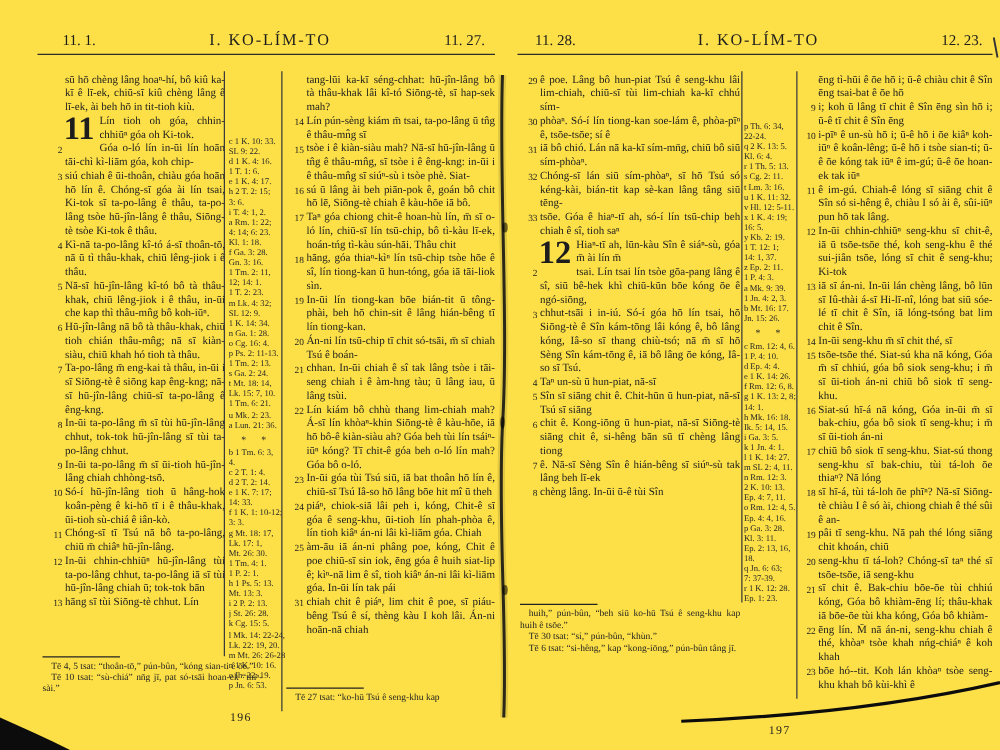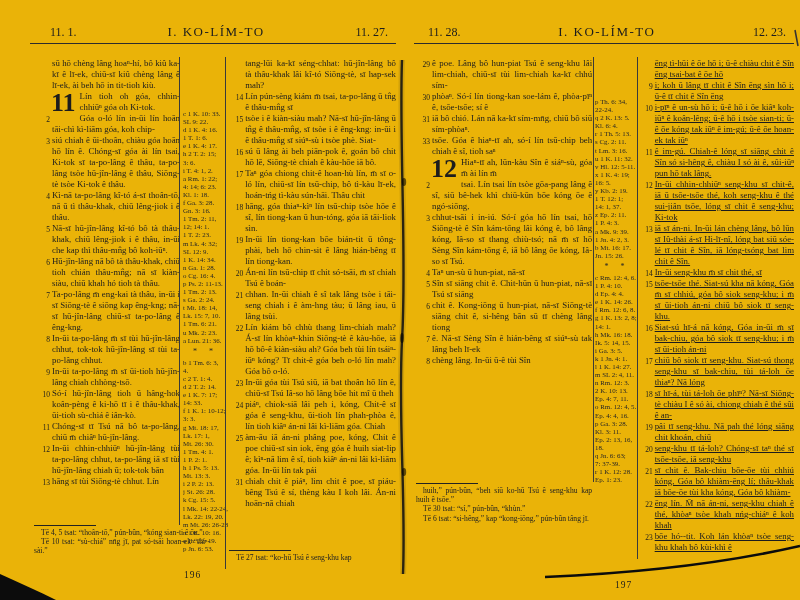--- a/index.html
+++ b/index.html
@@ -1,35 +1,35 @@
 <!DOCTYPE html>
 <html><head>
 <meta charset="utf-8">
 <style>
   html,body{margin:0;padding:0;}
-  .scan{position:relative;width:800px;height:600px;background:#eab308;overflow:hidden;
+  .scan{position:relative;width:800px;height:600px;background:#fde047;overflow:hidden;
         font-family:"Liberation Serif","DejaVu Serif",serif;color:#1d1d1d;}
   .page{position:absolute;top:24px;}
   .page.left{left:30px;width:366px;}
   .page.right{left:414px;width:380px;}
   .pg-header{display:flex;justify-content:space-between;align-items:baseline;font-size:12px;}
   .page.left  .pg-header{padding:0 8px 0 20px;}
   .page.right .pg-header{padding:0 8px 0 14px;}
   .hdr-title{letter-spacing:1.5px;font-variant:small-caps;font-size:13px;}
   .hrule{border-top:1.2px solid #2c2c2c;margin-top:3px;}
   .body{display:flex;margin-top:14px;}
   .page.left  .body{padding-left:4px;}
   .page.right .body{padding-left:2px;}
   .coltext{font-size:8.8px;line-height:11px;text-align:justify;overflow:hidden;}
   .page.left  .c1{width:146px;} .page.left  .c1 .coltext{padding-left:18px;height:463px;}
   .page.left  .refs{width:46px;padding:52px 1px 0 3px;}
   .page.left  .c2{width:170px;} .page.left  .c2 .coltext{padding-left:16px;height:488px;}
   .page.right .c1{width:178px;} .page.right .c1 .coltext{padding-left:16px;height:421px;}
   .page.right .refs{width:44px;padding:40px 1px 0 3px;}
-  .page.right .c2{width:156px;} .page.right .c2 .coltext{padding-left:15px;height:496px;text-decoration:underline;}
+  .page.right .c2{width:156px;} .page.right .c2 .coltext{padding-left:15px;height:496px;}
   .refs{overflow:hidden;}
   .refline{font-size:6.9px;line-height:8.1px;white-space:nowrap;overflow:hidden;color:#262626;}
   .refline.stars{text-align:center;letter-spacing:5px;padding:3px 0;font-size:8px;white-space:normal;}
   .verse{position:relative;}
   .vnum{position:absolute;left:-15px;width:13px;text-align:right;font-size:7.5px;top:1px;}
   .dropcap{float:left;font-size:26px;line-height:22px;font-weight:700;margin:1px 4px 0 -1px;}
   .fnrule{width:62px;border-top:1px solid #222;margin:4px 0 2px 0;}
   .footnote{font-size:7.6px;line-height:9.2px;text-indent:7px;text-align:justify;color:#222;}
   .page.left .c1 .fnblock{width:176px;}  
   .vr{position:absolute;width:1px;background:#3a3a3a;}
@@ -168,20 +168,21 @@
       <span class="hdr-title">I. KO-LÍM-TO</span>
       <span>12. 23.</span>
     </div>
     <div class="hrule"></div>
     <div class="body">
       <div class="c1">
         <div class="coltext">
             <div class="verse"><span class="vnum">29</span>ê poe. Lâng bô hun-piat Tsú ê seng-khu lâi lim-chiah, chiū-sī tùi lim-chiah ka-kī chhú sím-</div>
             <div class="verse"><span class="vnum">30</span>phòaⁿ. Só-í lín tiong-kan soe-lám ê, phòa-pīⁿ ê, tsōe-tsōe; sí ê</div>
             <div class="verse"><span class="vnum">31</span>iā bô chió. Lán nā ka-kī sím-mn̄g, chiū bô siū sím-phòaⁿ.</div>
+            <div class="verse"><span class="vnum">32</span>Chóng-sī lán siū sím-phòaⁿ, sī hō Tsú só kéng-kài, bián-tit kap sè-kan lâng tâng siū tēng-</div>
             <div class="verse"><span class="vnum">33</span>tsōe. Góa ê hiaⁿ-tī ah, só-í lín tsū-chip beh chiah ê sî, tioh saⁿ</div>
             <div class="verse"><span class="dropcap">12</span>Hiaⁿ-tī ah, lūn-kàu Sîn ê siáⁿ-sù, góa m̄ ài lín m̄</div>
             <div class="verse"><span class="vnum">2</span>tsai. Lín tsai lín tsòe gōa-pang lâng ê sî, siū bê-hek khì chiū-kūn bōe kóng ōe ê ngó-siōng,</div>
             <div class="verse"><span class="vnum">3</span>chhut-tsāi i in-iú. Só-í góa hō lín tsai, hō Siōng-tè ê Sîn kám-tōng lâi kóng ê, bô lâng kóng, Iâ-so sī thang chiù-tsó; nā m̄ sī hō Sèng Sîn kám-tōng ê, iā bô lâng ōe kóng, Iâ-so sī Tsú.</div>
             <div class="verse"><span class="vnum">4</span>Taⁿ un-sù ū hun-piat, nā-sī</div>
             <div class="verse"><span class="vnum">5</span>Sîn sī siāng chit ê. Chit-hūn ū hun-piat, nā-sī Tsú sī siāng</div>
             <div class="verse"><span class="vnum">6</span>chit ê. Kong-iōng ū hun-piat, nā-sī Siōng-tè siāng chit ê, si-hêng bān sū tī chèng lâng tiong</div>
             <div class="verse"><span class="vnum">7</span>ê. Nā-sī Sèng Sîn ê hián-bêng sī siúⁿ-sù tak lâng beh lī-ek</div>
             <div class="verse"><span class="vnum">8</span>chèng lâng. In-ūi ū-ê tùi Sîn</div>
           </div>

